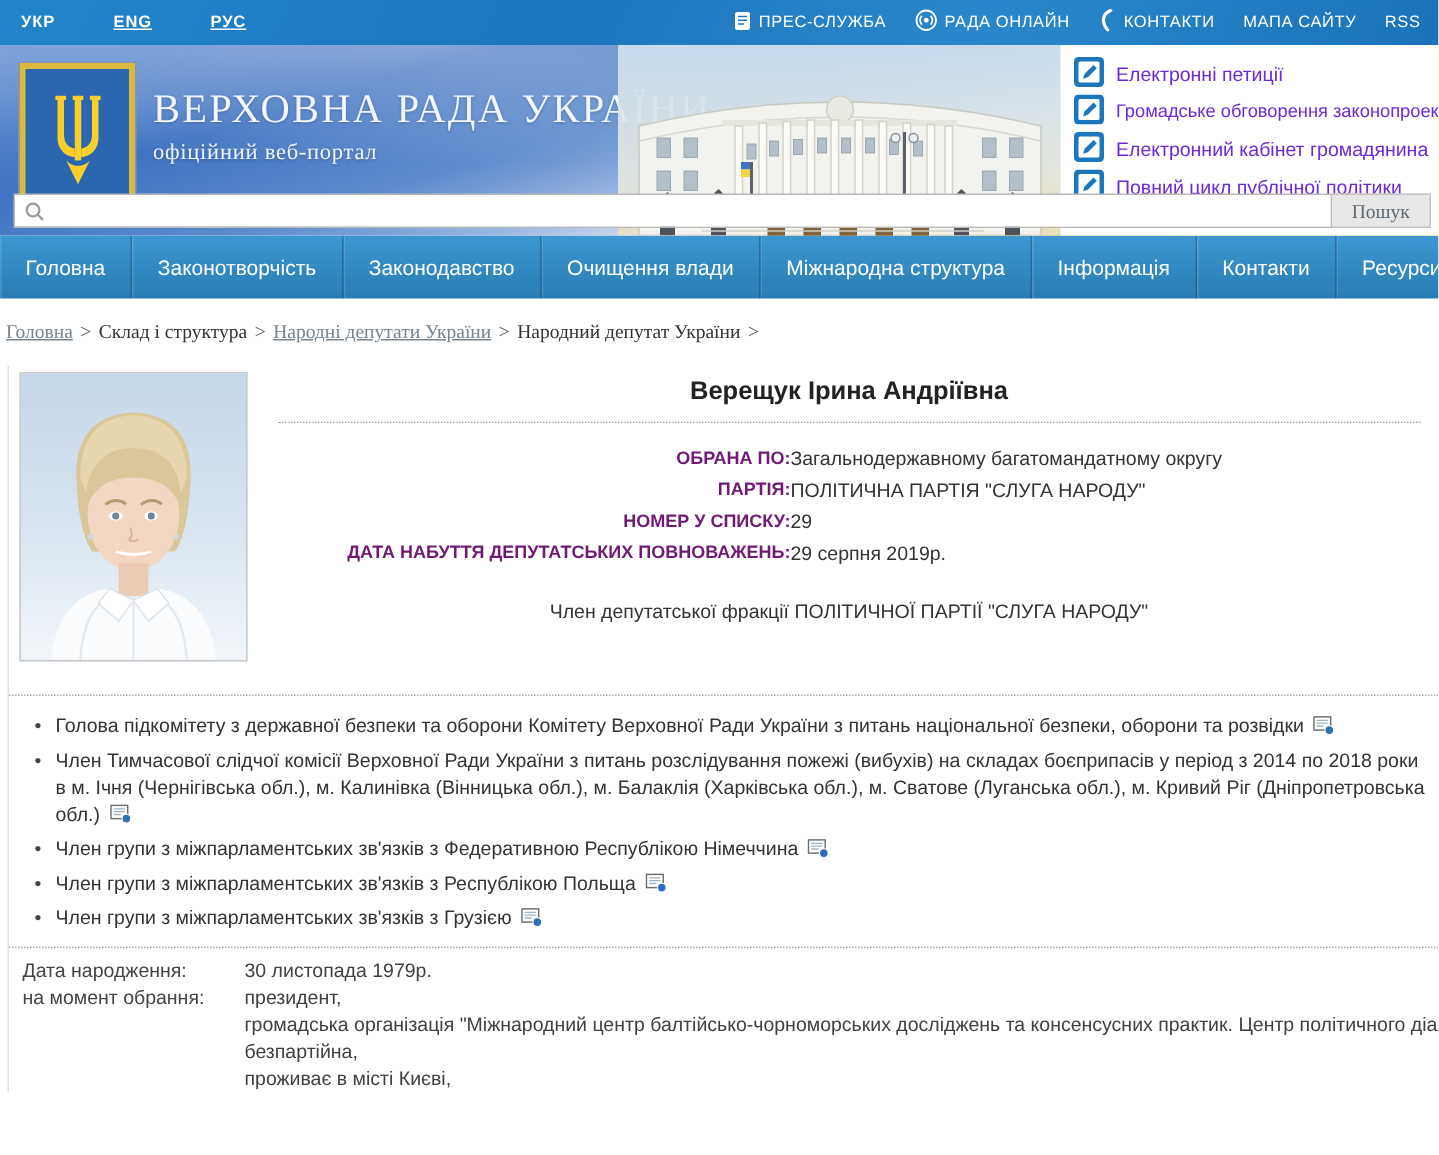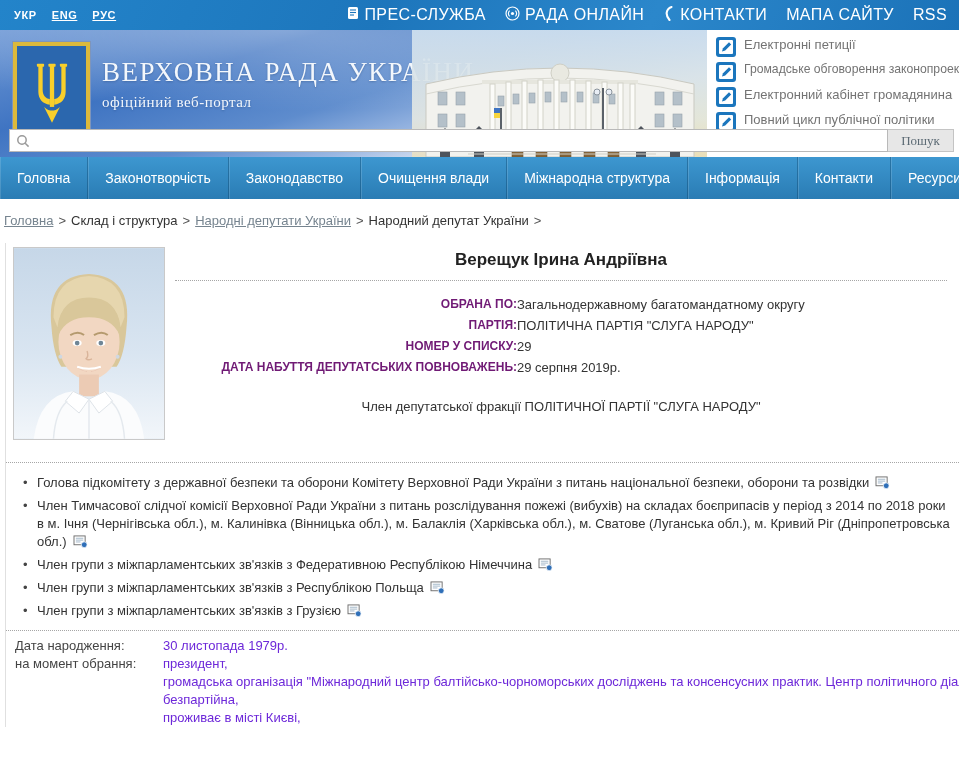--- a/index.html
+++ b/index.html
@@ -7,84 +7,84 @@
   body {
     width:959px; height:770px; overflow:hidden; background:#fff;
     font-family:"Liberation Sans", sans-serif; color:#333;
   }
   
   .topbar {
     height:30px; padding:0 12px 0 14px;
     background:linear-gradient(115deg,#2384ca 0%,#1d76bc 40%,#2b87cb 68%,#1b72b8 100%);
     display:flex; align-items:center; justify-content:space-between;
   }
-  .langs { display:flex; gap:15px; }
+  .langs { display:flex; gap:39px; }
   .lang { color:#fff; font-size:11px; font-weight:bold; letter-spacing:.6px; text-decoration:none; cursor:pointer; }
   .lang.u { text-decoration:underline; }
   .topbar-right { display:flex; gap:19px; align-items:center; }
-  .topbar-link { color:#fff; font-size:16px; letter-spacing:.4px; display:flex; align-items:center; gap:5px; text-decoration:none; cursor:pointer; }
+  .topbar-link { color:#fff; font-size:11px; letter-spacing:.4px; display:flex; align-items:center; gap:5px; text-decoration:none; cursor:pointer; }
   
   .header {
     position:relative; height:127px;
     background:
       radial-gradient(ellipse at 30% 0%, rgba(255,255,255,.35), transparent 45%),
       linear-gradient(163deg,#6e98d5 0%,#3f74c2 24%,#5e8ccd 42%,#9ab7e2 54%,#d7e0f0 62%,#e9d55a 74%,#f6d43e 88%,#f2cd37 100%);
   }
   .coat {
     position:absolute; left:13px; top:12px; width:77px; height:103px;
     background:#2b67ae; border:4px solid #dcb93c; box-shadow:0 0 0 1px #7e95bb;
     display:flex; align-items:center; justify-content:center;
   }
   .site-title { position:absolute; left:102px; top:27px; color:#f3f7fc; font-family:"Liberation Serif", serif; text-shadow:0 1px 2px rgba(30,60,110,.35); }
   .site-title .t1 { font-size:27px; letter-spacing:1.5px; }
   .site-title .t2 { font-size:15px; margin-top:6px; letter-spacing:.5px; }
   .building { position:absolute; left:412px; top:0; width:296px; height:127px; }
   .quickpanel { position:absolute; right:0; top:0; width:252px; height:127px; background:#fff; padding:7px 6px 5px 9px; }
-  .quicklink { display:flex; gap:8px; height:24px; margin-bottom:1px; color:#737373; font-size:13px; text-decoration:none; cursor:pointer; white-space:nowrap; }
+  .quicklink { display:flex; align-items:center; gap:8px; height:24px; margin-bottom:1px; color:#6d28d9; font-size:13px; text-decoration:none; cursor:pointer; white-space:nowrap; }
   .quicklink:nth-child(2) { font-size:12.2px; }
   .search-row { position:absolute; left:9px; right:5px; bottom:5px; height:23px; display:flex; }
   .search-wrap { flex:1; position:relative; border:1px solid #b9b9b9; background:#fff; }
   .search-wrap input { width:100%; height:100%; border:none; outline:none; padding:0 4px 0 25px; font-size:13px; }
   .mag { position:absolute; left:6px; top:4px; }
   .search-btn { width:66px; background:#e7e7e7; border:1px solid #c4c4c4; border-left:none; color:#5c6a74; font-size:13px; cursor:pointer; font-family:Liberation Serif, serif; }
   
   .mainnav { height:42px; display:flex; background:linear-gradient(#3d97d0,#2a7cb4); }
   .nav-item {
     flex:1 0 auto; display:flex; align-items:center; justify-content:center;
     padding:0 17px; color:#fff; font-size:14px; cursor:pointer;
     border-right:1px solid rgba(10,62,100,.38); box-shadow:inset 1px 0 0 rgba(255,255,255,.14);
   }
   .nav-item:last-child { border-right:none; }
   
-  .breadcrumb { padding:14px 8px 15px 4px; font-size:13px; color:#333; }
+  .breadcrumb { padding:14px 8px 15px 4px; font-size:13px; color:#333;font-family:Liberation Serif, serif; }
   .crumb-link { color:#76848f; text-decoration:underline; cursor:pointer; }
   .crumb-plain { color:#333; }
   .crumb-sep { margin:0 5px; color:#555; }
   
   .content { margin-left:5px; border-left:1px solid #e0e0e0; padding-left:7px; }
   .profile { display:flex; padding-top:4px; }
   .photo { width:152px; height:193px; border:1px solid #c9c9c9; flex:0 0 auto; background:#dbe6f1; }
-  .details { flex:1; padding:0 12px 0 10px; min-width:0; }
+  .details { flex:1; padding:0 12px 0 20px; min-width:0; }
   .profile-name { text-align:center; font-size:17px; font-weight:bold; color:#222; margin:3px 0 10px; }
   .dotted { border:none; border-top:1px dotted #a6a6a6; margin:0; height:0; }
   .fields { width:100%; border-collapse:collapse; margin-top:13px; }
   .fields td { padding:3px 0; vertical-align:top; }
   .f-label { width:342px; text-align:right; font-weight:bold; font-size:12px; color:#701a75; padding-right:26px; text-transform:uppercase; }
   .f-value { font-size:13px; color:#333; }
   .fraction { text-align:center; font-size:13px; color:#333; margin-top:21px; }
   .sep-full { border-top:1px dotted #a6a6a6; margin:22px 0 0 -7px; height:0; }
   .sep-mid  { border-top:1px dotted #a6a6a6; margin:8px 0 0 -7px; height:0; }
   .positions { list-style:none; margin:11px 0 0; padding:0 8px 0 6px; }
   .positions li { position:relative; padding-left:18px; margin-bottom:3px; font-size:13px; color:#333; line-height:18px; }
   .positions li::before { content:"\2022"; position:absolute; left:4px; top:0; color:#444; }
   .doc-icon { display:inline-block; vertical-align:-2px; margin-left:6px; cursor:pointer; }
   .bio { margin-top:6px; padding-left:2px; }
   .bio-row { display:flex; font-size:13px; line-height:18px; }
   .bio-label { flex:0 0 148px; color:#444; }
-  .bio-value { color:#6d28d9; white-space:nowrap; }
+  .bio-value { color:#404040; white-space:nowrap; }
 </style>
 </head>
 <body>
 
 <div class="topbar">
   <div class="langs">
     <a class="lang">УКР</a>
     <a class="lang u">ENG</a>
     <a class="lang u">РУС</a>
   </div>

